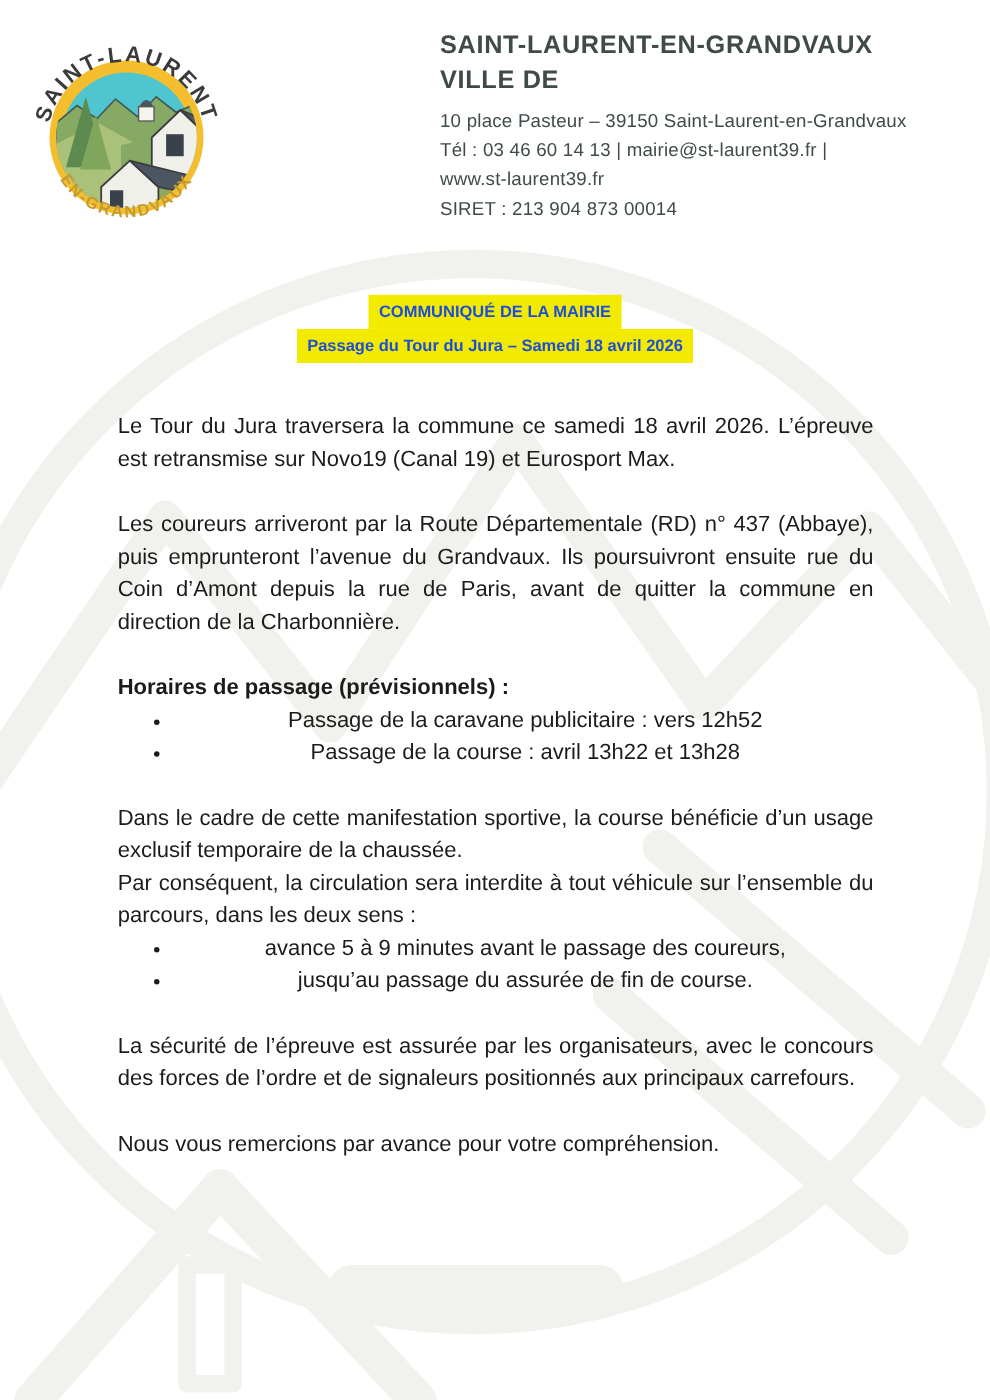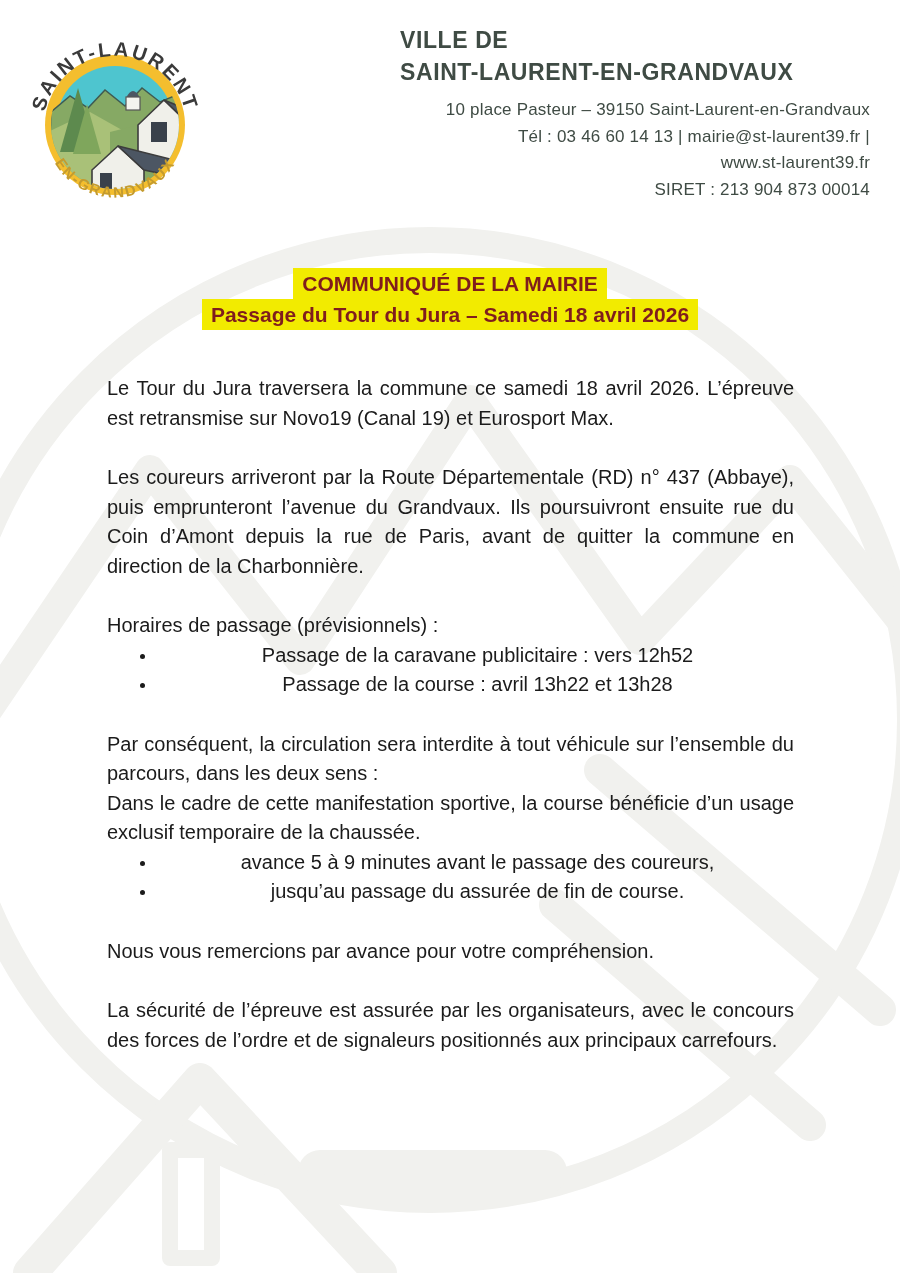--- a/index.html
+++ b/index.html
@@ -27,32 +27,32 @@
     font-family:"Liberation Sans","DejaVu Sans",sans-serif;
     color:var(--ink);
   }
   
   .watermark{position:absolute;inset:0;pointer-events:none;}
   .watermark *{stroke:var(--watermark);fill:none;stroke-linejoin:round;stroke-linecap:round;}
   
   .logo{position:absolute;left:30px;top:10px;width:170px;height:212px;}
   .org{position:absolute;left:400px;top:24px;width:470px;color:var(--org);}
   .org-name{font-weight:700;font-size:23px;line-height:32px;letter-spacing:.6px;white-space:nowrap;}
-  .org-details{margin-top:9px;font-size:17px;line-height:26.5px;letter-spacing:.2px;text-align:right;}
+  .org-details{margin-top:9px;font-size:17px;line-height:26.5px;letter-spacing:.2px;}
   .org-details div{white-space:nowrap;}
   
   .title-block{position:absolute;left:0;right:0;top:268px;text-align:center;}
-  .title-line{display:inline-block;background:var(--highlight);color:#7f1d1d;
-    font-weight:700;font-size:21px;line-height:25px;padding:3px 9px;}
+  .title-line{display:inline-block;background:var(--highlight);color:#1d4ed8;
+    font-weight:700;font-size:15px;line-height:25px;padding:3px 9px;}
   
   .body{position:absolute;left:107px;top:374px;width:687px;
     font-size:20px;line-height:29.5px;color:var(--ink);}
   .body p{text-align:justify;margin:0 0 30px;}
   .body p.tight{margin-bottom:0;}
-  .body .heading{font-weight:400;margin:0;text-align:left;}
+  .body .heading{font-weight:700;margin:0;text-align:left;}
   .body ul{list-style:none;margin:0 0 30px;}
   .body li{position:relative;padding-left:54px;text-align:center;}
   .body li::before{content:"";position:absolute;left:33px;top:13px;
     width:5px;height:5px;border-radius:50%;background:var(--ink);}
   .b{font-weight:400;}
 </style>
 </head>
 <body>
 
 <div class="page">
@@ -94,22 +94,22 @@
     </g>
     <text font-family="Liberation Sans, DejaVu Sans, sans-serif" font-size="20" font-weight="700" letter-spacing="2.5" fill="var(--logo-arc-top)">
       <textPath href="#arcTop" startOffset="50%" text-anchor="middle">SAINT-LAURENT</textPath>
     </text>
     <text font-family="Liberation Sans, DejaVu Sans, sans-serif" font-size="15" font-weight="700" letter-spacing="2" fill="var(--logo-arc-bottom)">
       <textPath href="#arcBottom" startOffset="50%" text-anchor="middle">EN-GRANDVAUX</textPath>
     </text>
   </svg>
 
   <header class="org">
+    <div class="org-name">SAINT-LAURENT-EN-GRANDVAUX</div>
     <div class="org-name">VILLE DE</div>
-    <div class="org-name">SAINT-LAURENT-EN-GRANDVAUX</div>
     <div class="org-details">
       <div>10 place Pasteur – 39150 Saint-Laurent-en-Grandvaux</div>
       <div>Tél : 03 46 60 14 13 | mairie@st-laurent39.fr |</div>
       <div>www.st-laurent39.fr</div>
       <div>SIRET : 213 904 873 00014</div>
     </div>
   </header>
 
   <div class="title-block">
     <span class="title-line">COMMUNIQUÉ DE LA MAIRIE</span><br>
@@ -119,24 +119,24 @@
   <main class="body">
     <p><span>Le </span><span class="b">Tour du Jura</span><span> traversera la commune ce samedi 18 avril 2026. L’épreuve est retransmise sur Novo19 (Canal 19) et Eurosport Max.</span></p>
     <p><span>Les coureurs arriveront par la Route Départementale (RD) n° 437 (Abbaye), puis emprunteront l’avenue du Grandvaux. Ils poursuivront ensuite rue du Coin d’Amont depuis la rue de Paris, avant de quitter la commune en direction de la Charbonnière.</span></p>
 
     <p class="heading">Horaires de passage (prévisionnels) :</p>
     <ul>
       <li><span>Passage de la caravane publicitaire : vers </span><span class="b">12h52</span></li>
       <li><span>Passage de la course : avril </span><span class="b">13h22 et 13h28</span></li>
     </ul>
 
+    <p class="tight"><span>Dans le cadre de cette manifestation sportive, la course bénéficie d’un usage exclusif temporaire de la chaussée.</span></p>
     <p class="tight"><span>Par conséquent, la circulation sera interdite à tout véhicule sur l’ensemble du parcours, dans les deux sens :</span></p>
-    <p class="tight"><span>Dans le cadre de cette manifestation sportive, la course bénéficie d’un usage exclusif temporaire de la chaussée.</span></p>
     <ul>
       <li><span>avance </span><span class="b">5 à 9 minutes avant le passage des coureurs</span><span>,</span></li>
       <li><span>jusqu’au passage du assurée de </span><span class="b">fin de course</span><span>.</span></li>
     </ul>
 
+    <p><span>La sécurité de l’épreuve est assurée par les organisateurs, avec le concours des forces de l’ordre et de signaleurs positionnés aux principaux carrefours.</span></p>
     <p><span>Nous vous remercions par avance pour votre compréhension.</span></p>
-    <p><span>La sécurité de l’épreuve est assurée par les organisateurs, avec le concours des forces de l’ordre et de signaleurs positionnés aux principaux carrefours.</span></p>
   </main>
 
 </div>
 
 </body></html>

